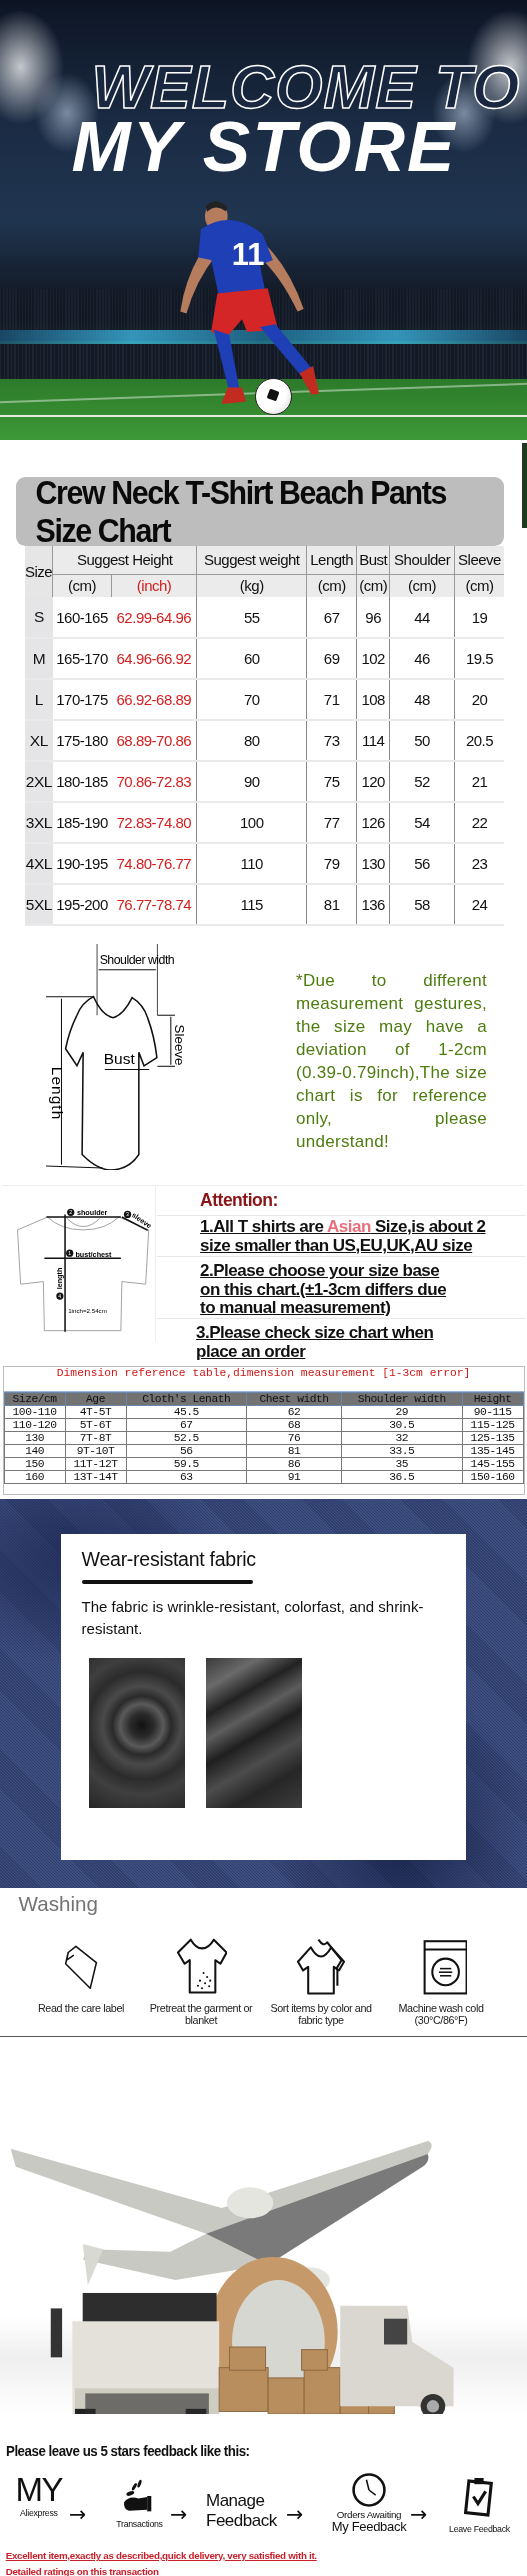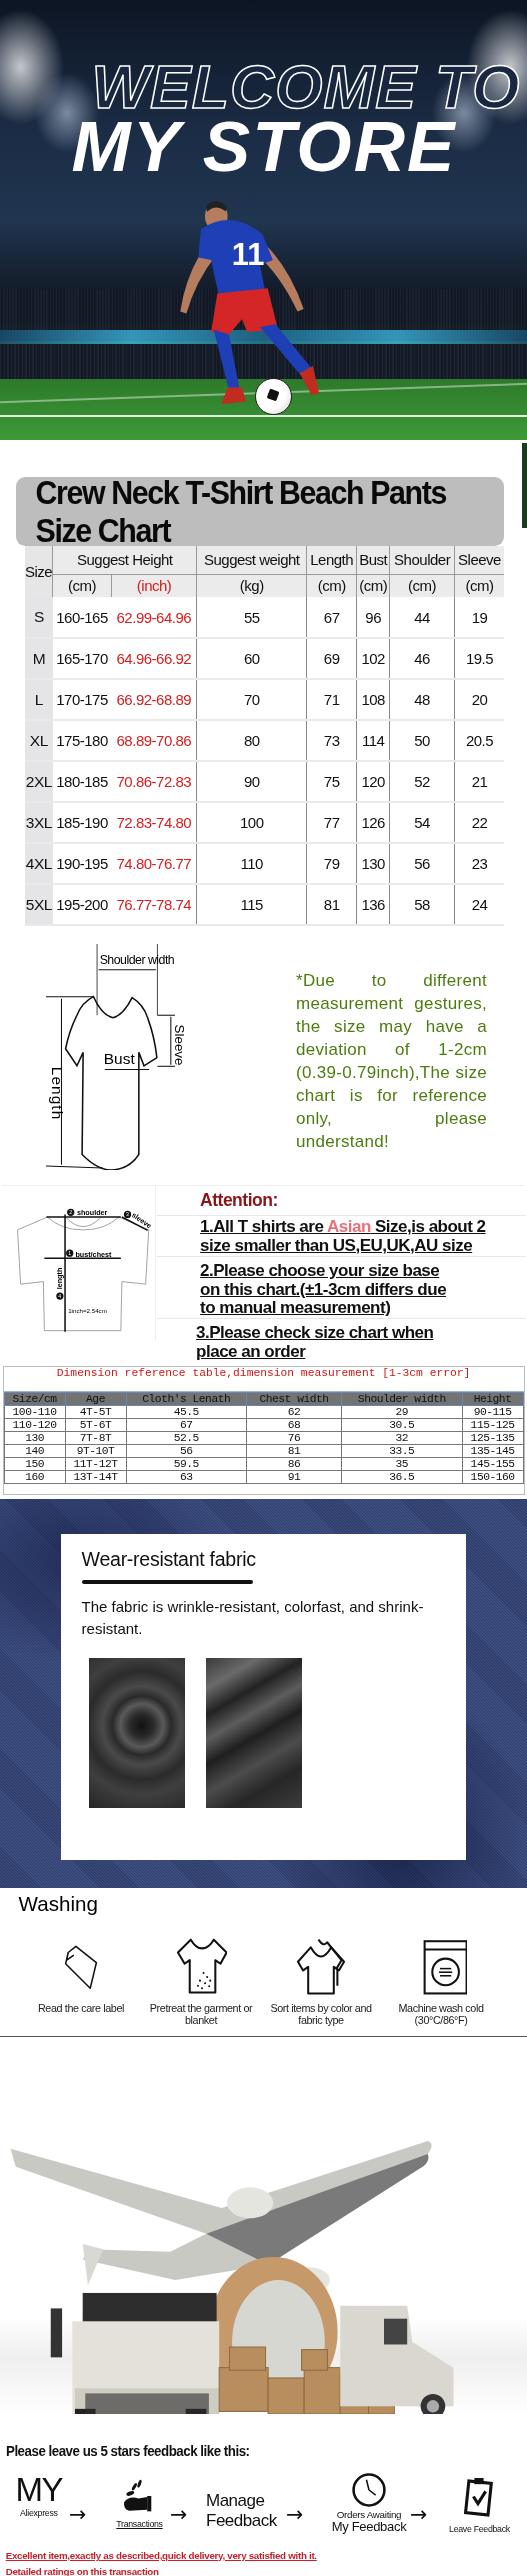--- a/index.html
+++ b/index.html
@@ -83,21 +83,21 @@
   #fabric-panel { position: absolute; left: 61px; top: 35px; width: 405px; height: 326px; background: #fff; }
   #fabric-title { position: absolute; left: 20.6px; top: 14.4px; font: 19.6px "Liberation Sans", sans-serif; color: #111; letter-spacing: -0.3px; }
   #fabric-rule { position: absolute; left: 20.6px; top: 46px; width: 171px; height: 3.6px; background: #111; border-radius: 2.1px; }
   #fabric-desc { position: absolute; left: 20.6px; top: 62px; width: 371px; font: 15px "Liberation Sans", sans-serif; line-height: 21.6px; color: #111; }
   .swatch { position: absolute; top: 124px; width: 96px; height: 150px; }
   #swatch-1 { left: 28px; background: radial-gradient(circle at 55% 45%, #111 0, #2a2a2a 12%, #5a5a5a 22%, #2a2a2a 30%, #4a4a4a 40%, #2b2b2b 55%, #3f3f3f 70%, #252525 100%); }
   #swatch-2 { left: 145px; background: linear-gradient(150deg, #3a3a3a 0, #6a6a6a 15%, #222 28%, #5d5d5d 40%, #1f1f1f 52%, #4c4c4c 66%, #262626 80%, #3d3d3d 100%); }
 
   
   #washing { top: 1883px; height: 154px; border-bottom: 0.5px solid #555; }
-  #wash-title { position: absolute; left: 18.5px; top: 9.3px; font: 20.6px "Liberation Sans", sans-serif; color: #000000; }
+  #wash-title { position: absolute; left: 18.5px; top: 9.3px; font: 20.6px "Liberation Sans", sans-serif; color: #737373; }
   .wash-item { position: absolute; top: 49px; width: 118px; text-align: center; }
   .wash-icon { width: 52px; height: 64px; margin: 0 auto; display: block; }
   .wash-label { margin-top: 6px; font: 10.8px "Liberation Sans", sans-serif; letter-spacing: -0.4px; line-height: 12.4px; color: #222; }
 
   
   #shipping { top: 2038px; height: 376px; background: linear-gradient(180deg, #fff 0 74%, #efefef 85%, #fff 100%); }
 
   
   #feedback { top: 2415px; height: 223px; }
   #fb-title { position: absolute; left: 5.7px; top: 28px; font: bold 14px "Liberation Sans", sans-serif; letter-spacing: -0.5px; transform: scaleX(.95); transform-origin: left; }
@@ -487,21 +487,21 @@
 
 <section id="feedback" class="sec">
   <div id="fb-title">Please leave us 5 stars feedback like this:</div>
 
   <div class="flow-step" style="left:10.3px;top:57px;width:57px;">
     <div style="font:33px 'Liberation Sans', sans-serif; letter-spacing:-1.5px; line-height:36px;">MY</div>
     <div style="font:8.8px 'Liberation Sans', sans-serif; letter-spacing:-0.3px;">Aliexpress</div>
   </div>
   <div class="flow-arrow" style="left:69px">→</div>
 
-  <div class="flow-step" style="left:106px;top:64px;width:67px;text-decoration:underline;">
+  <div class="flow-step" style="left:106px;top:64px;width:67px;">
     <svg width="41" height="36" viewBox="0 0 80 70">
       <path d="M10 45 Q20 32 38 38 L55 35 L55 60 L20 62 Q8 58 10 45Z" fill="#111"></path>
       <rect x="55" y="33" width="8" height="30" fill="#111"></rect>
       <ellipse cx="22" cy="28" rx="8" ry="4" fill="#111" transform="rotate(-20 22 28)"></ellipse>
       <ellipse cx="30" cy="15" rx="3" ry="8" fill="#111" transform="rotate(30 30 15)"></ellipse>
       <ellipse cx="40" cy="9" rx="3" ry="8" fill="#111" transform="rotate(20 40 9)"></ellipse>
     </svg>
     <div style="font:8.8px 'Liberation Sans', sans-serif; letter-spacing:-0.3px; margin-top:2.1px;">Transactions</div>
   </div>
   <div class="flow-arrow" style="left:170px">→</div>

